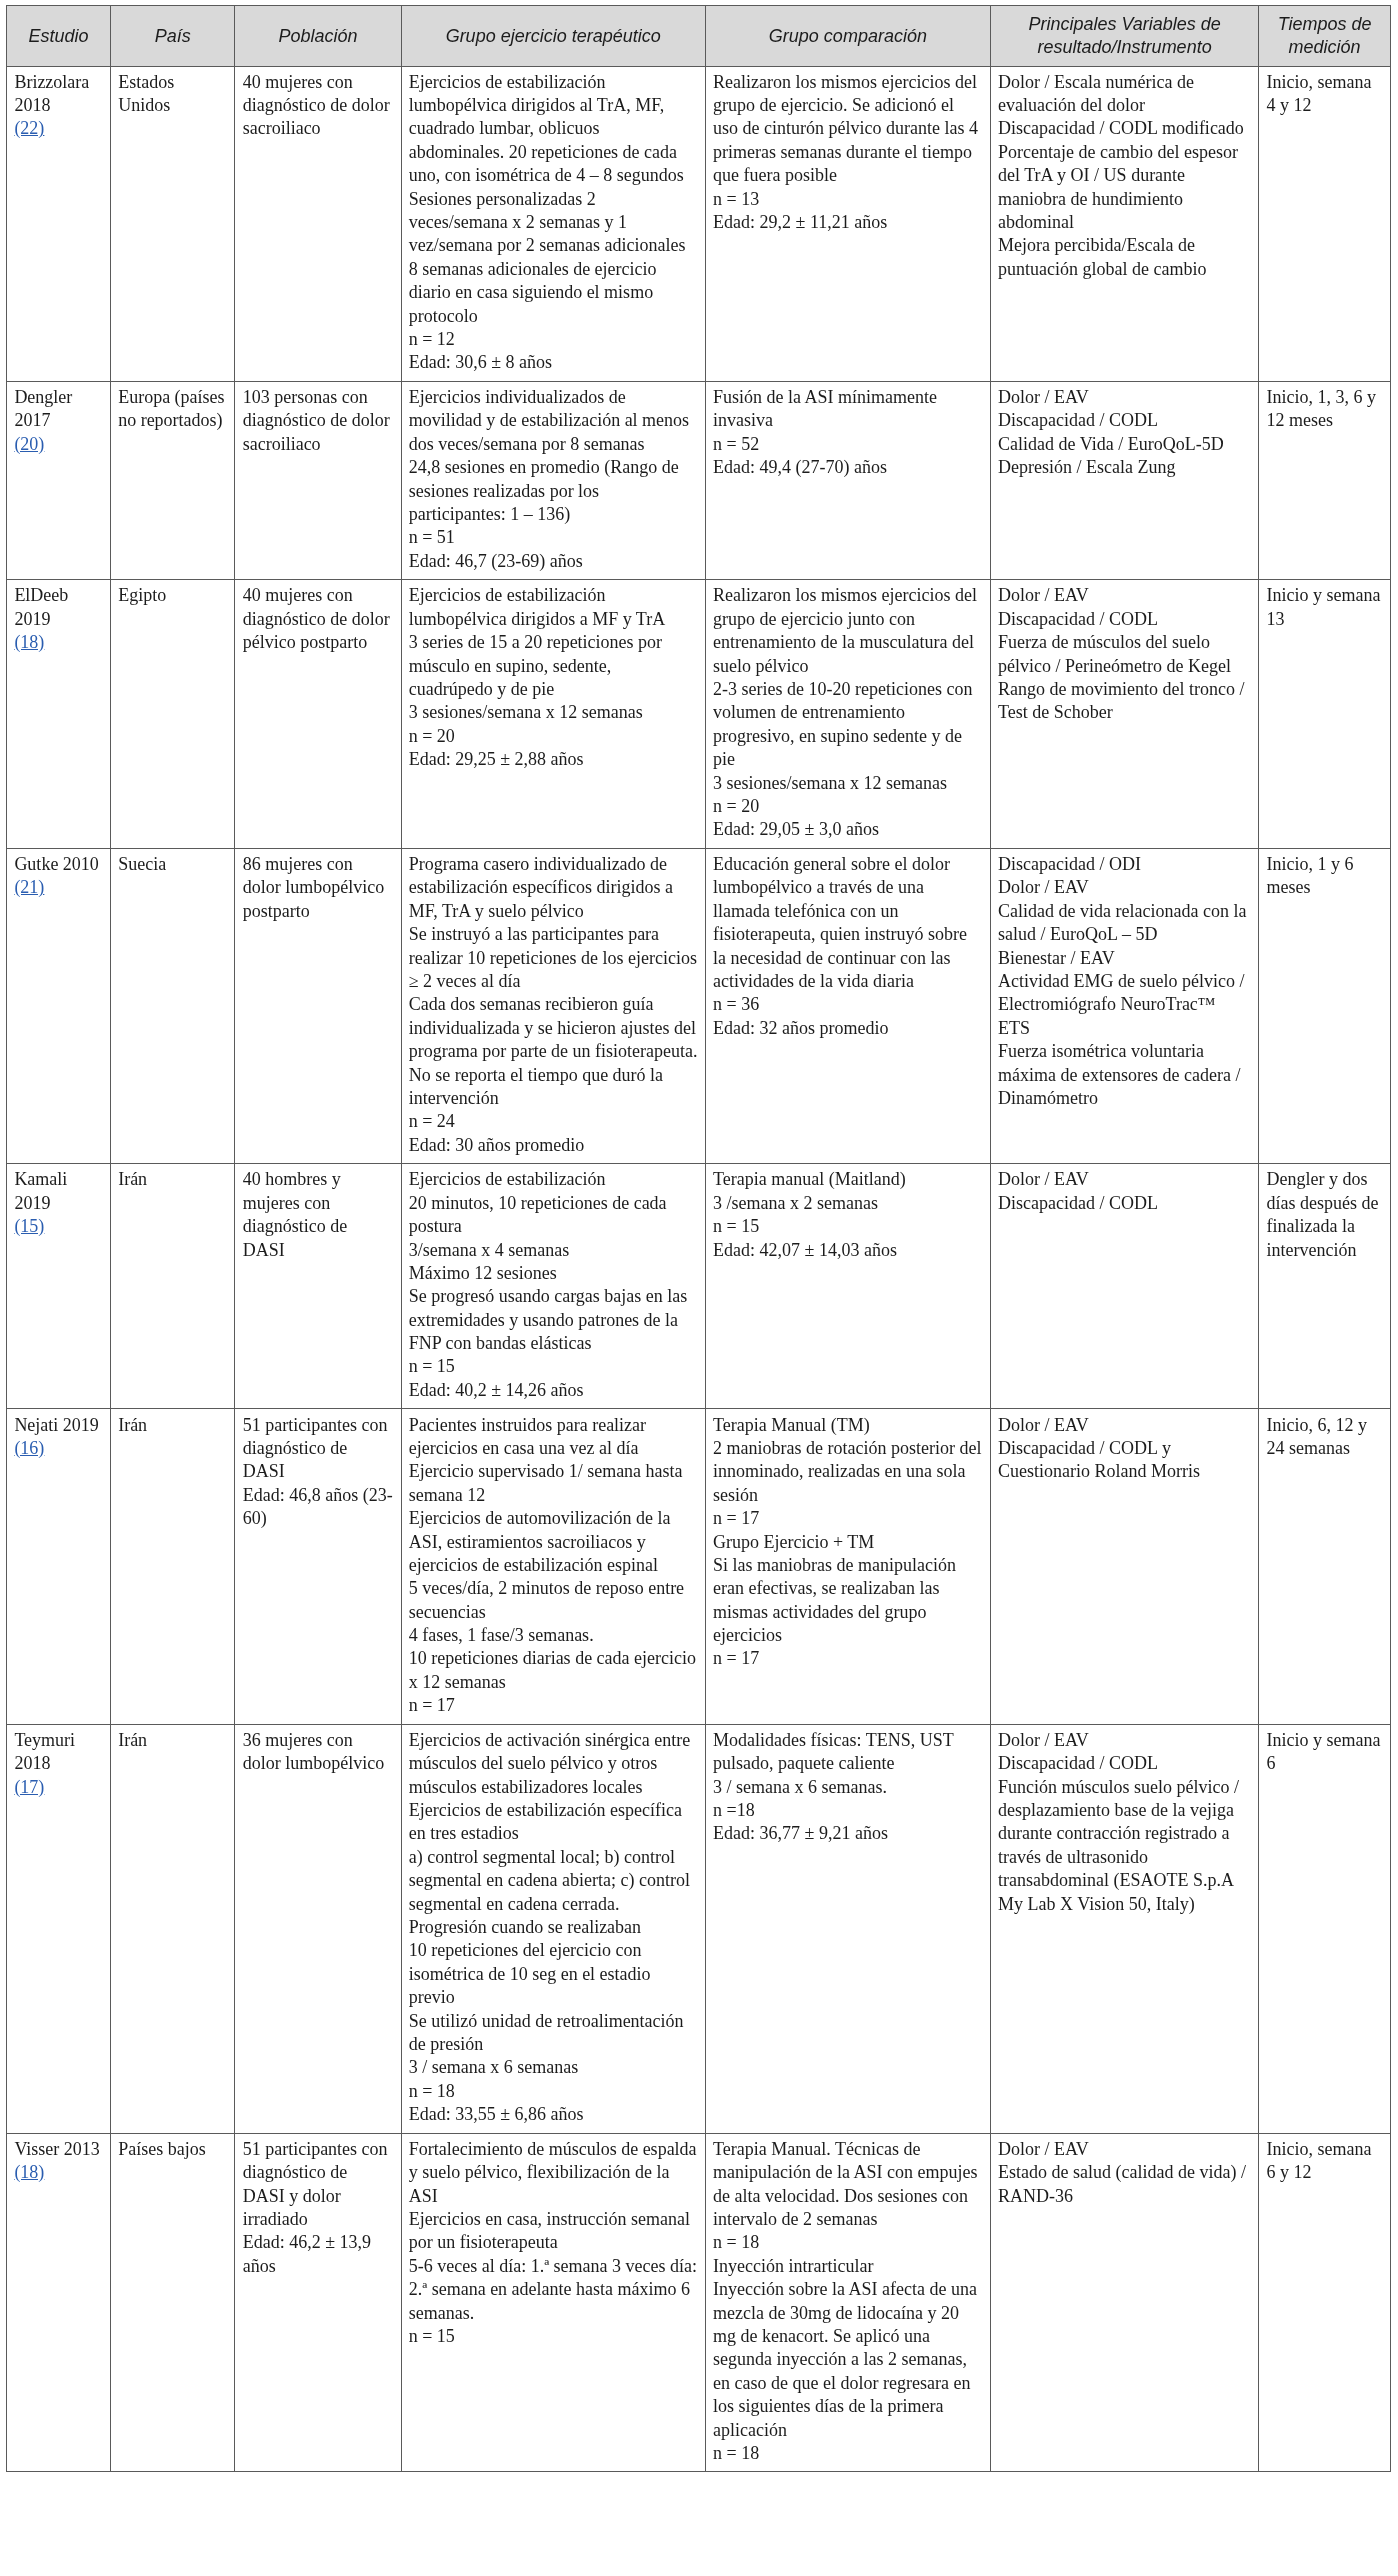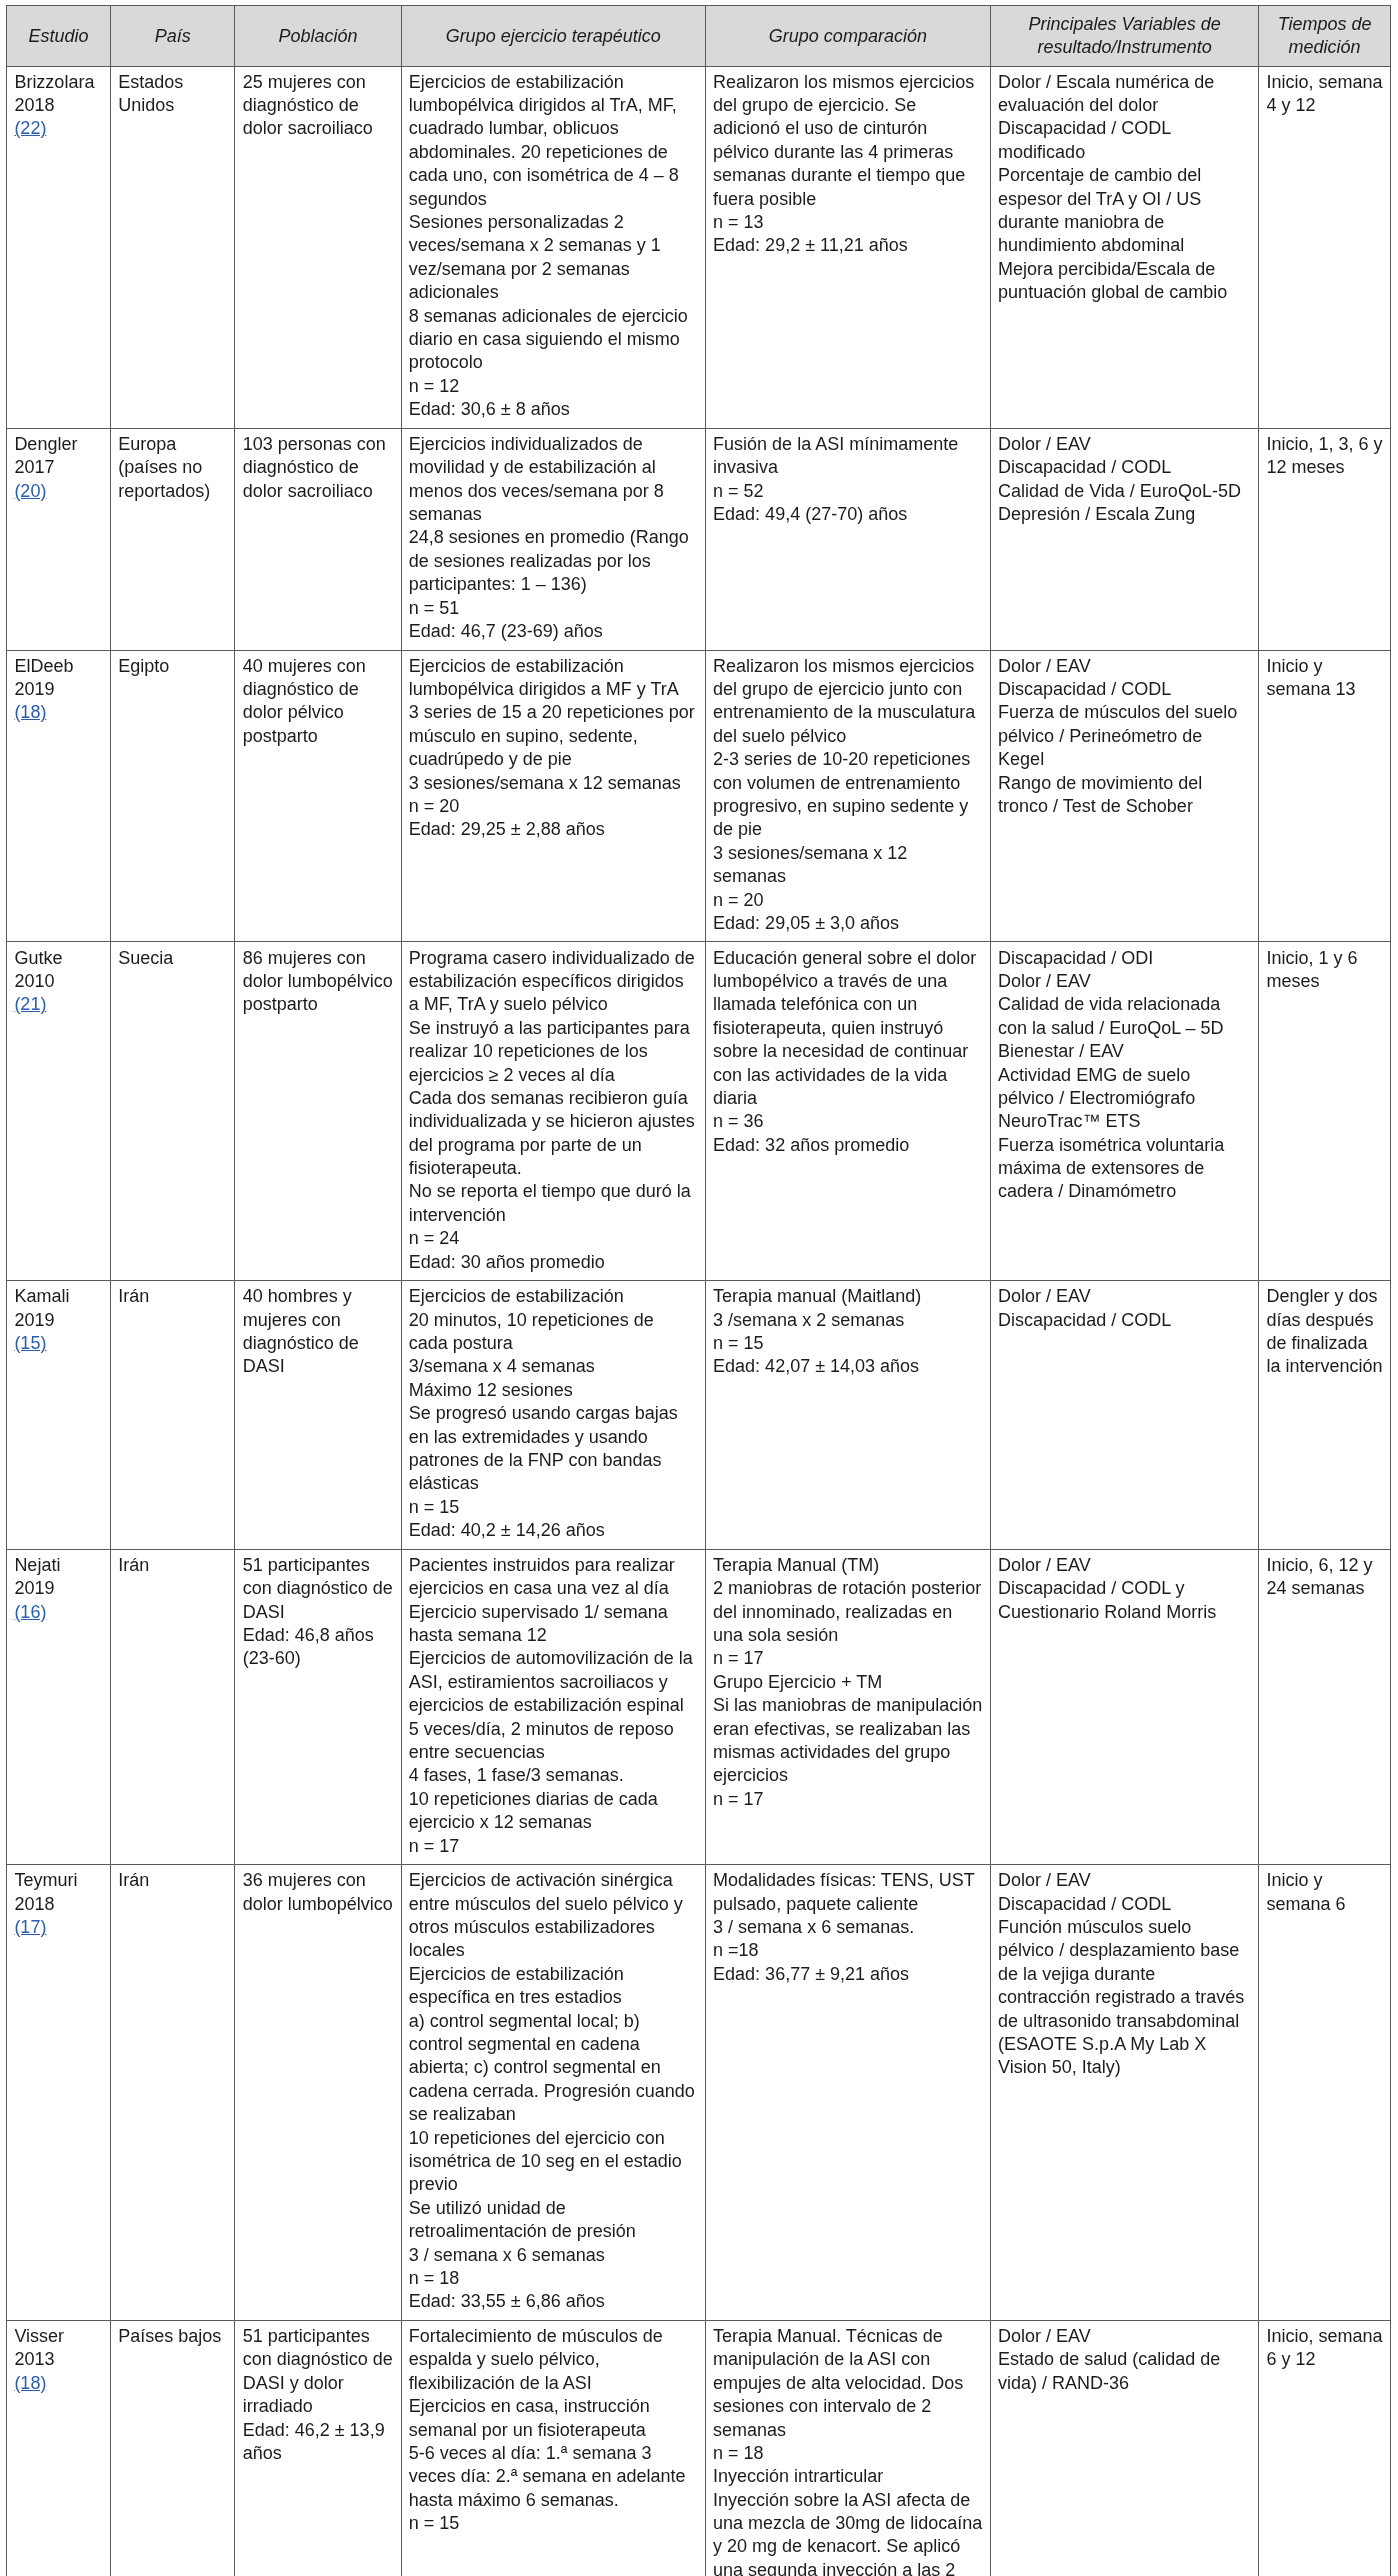--- a/index.html
+++ b/index.html
@@ -28,20 +28,21 @@
     font-weight: normal;
     text-align: center;
     vertical-align: middle;
     font-size: 18px;
     line-height: 1.25;
     padding: 7.2px 5.2px;
   }
   table.studies td {
     font-size: 18px;
     line-height: 1.3;
+    font-family: Liberation Serif, serif;
   }
   .cell-text { white-space: pre-line; }
   .study-name { display: block; }
   a.ref-link {
     display: block;
     color: var(--link-color, #2a5db0);
     text-decoration: underline;
     cursor: pointer;
   }
 </style>
@@ -73,21 +74,21 @@
     <tbody id="table-body">
         <tr>
     <td>
       <span class="cell-text study-name">Brizzolara 2018</span>
       <a href="#" class="ref-link">(22)</a>
     </td>
     <td>
       <span class="cell-text">Estados Unidos</span>
     </td>
     <td>
-      <span class="cell-text">25 mujeres con diagnóstico de dolor sacroiliaco</span>
+      <span class="cell-text">40 mujeres con diagnóstico de dolor sacroiliaco</span>
     </td>
     <td>
       <span class="cell-text">Ejercicios de estabilización lumbopélvica dirigidos al TrA, MF, cuadrado lumbar, oblicuos abdominales. 20 repeticiones de cada uno, con isométrica de 4 – 8 segundos
 Sesiones personalizadas 2 veces/semana x 2 semanas y 1 vez/semana por 2 semanas adicionales
 8 semanas adicionales de ejercicio diario en casa siguiendo el mismo protocolo
 n = 12
 Edad: 30,6 ± 8 años</span>
     </td>
     <td>
       <span class="cell-text">Realizaron los mismos ejercicios del grupo de ejercicio. Se adicionó el uso de cinturón pélvico durante las 4 primeras semanas durante el tiempo que fuera posible

